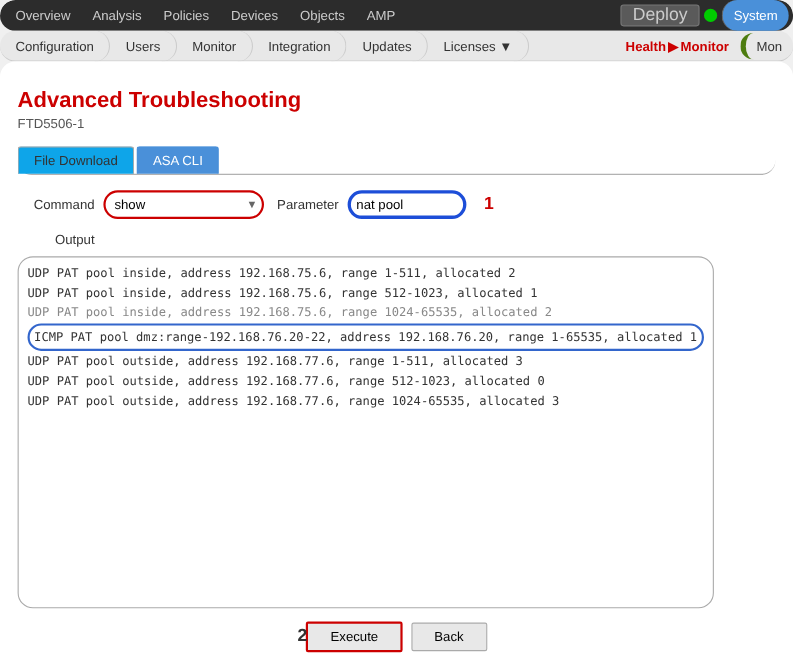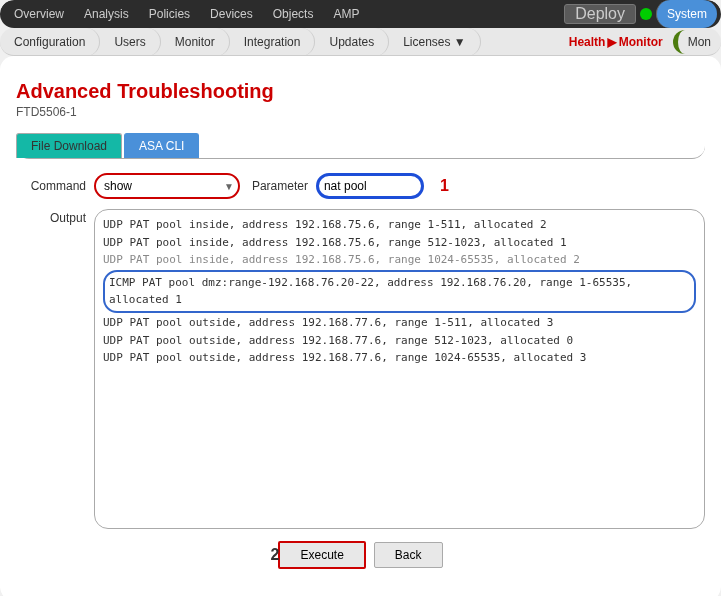--- a/index.html
+++ b/index.html
@@ -191,20 +191,21 @@
       font-size: 16px;
       font-weight: bold;
       margin-left: 8px;
     }
 
     
     .output-row {
       display: flex;
       align-items: flex-start;
       gap: 8px;
+      flex-direction: column;
     }
     .output-label {
       color: #333;
       font-size: 12px;
       width: 70px;
       text-align: right;
       padding-top: 2px;
       flex-shrink: 0;
     }
     .output-box {
@@ -260,21 +261,21 @@
       border: 1px solid #aaa;
       background: #e8e8e8;
       padding: 5px 20px;
       font-size: 12px;
       cursor: pointer;
       border-radius: 2px;
     }
 
     
     .tab-download {
-      background: #14b8a6;
+      background: #0ea5e9;
       color: #333;
     }
   </style>
 </head>
 <body>
 
 <div class="top-nav">
   <div class="top-nav-item">Overview</div>
   <div class="top-nav-item">Analysis</div>
   <div class="top-nav-item">Policies</div>

